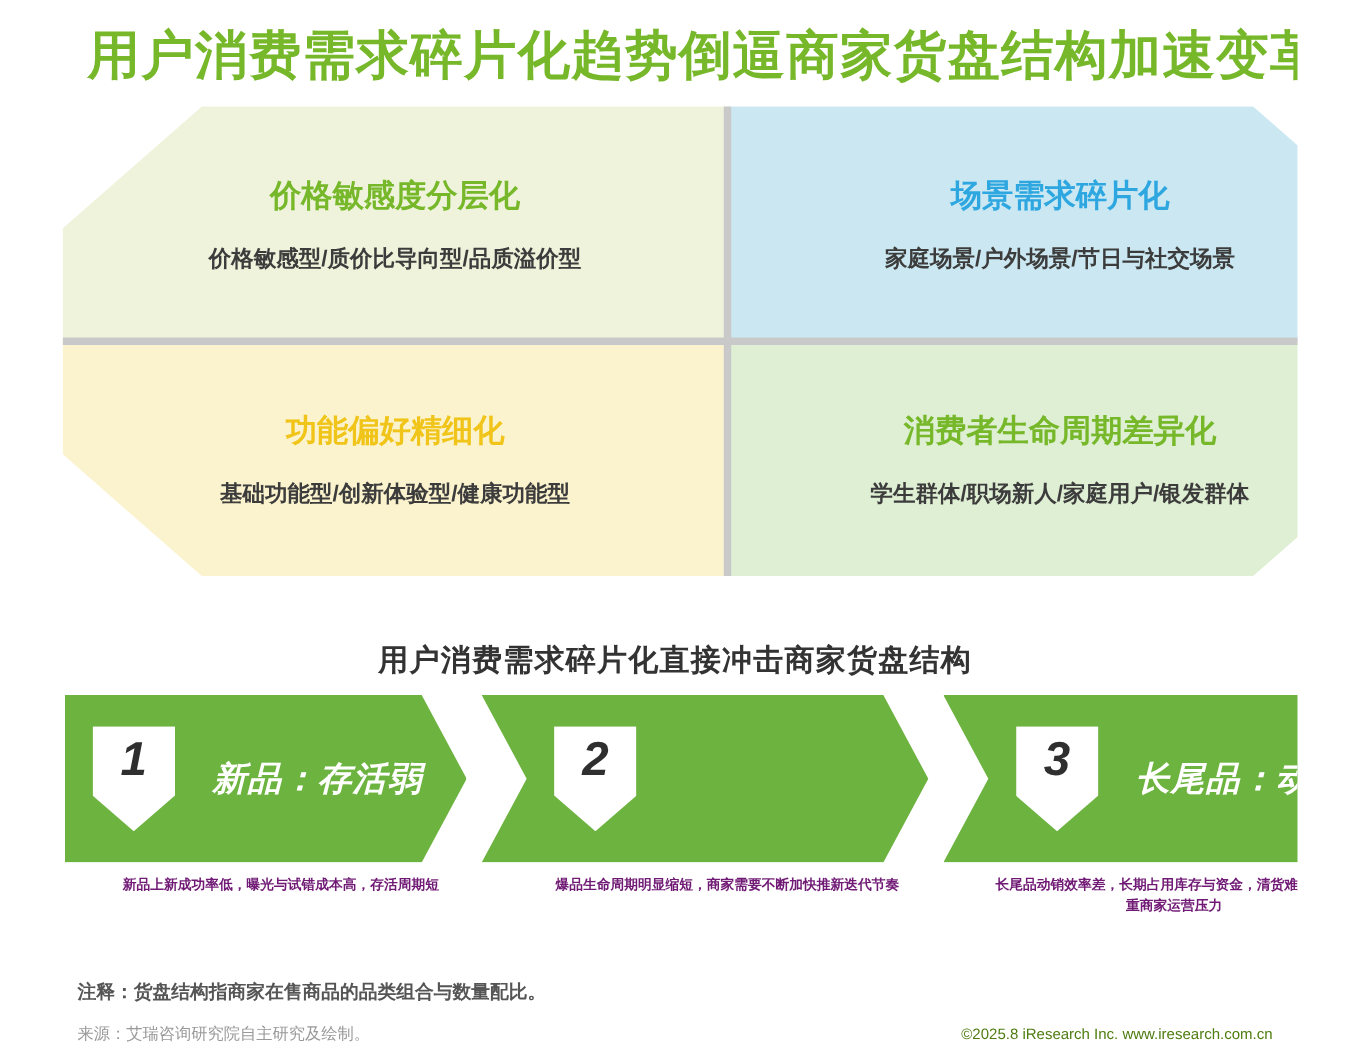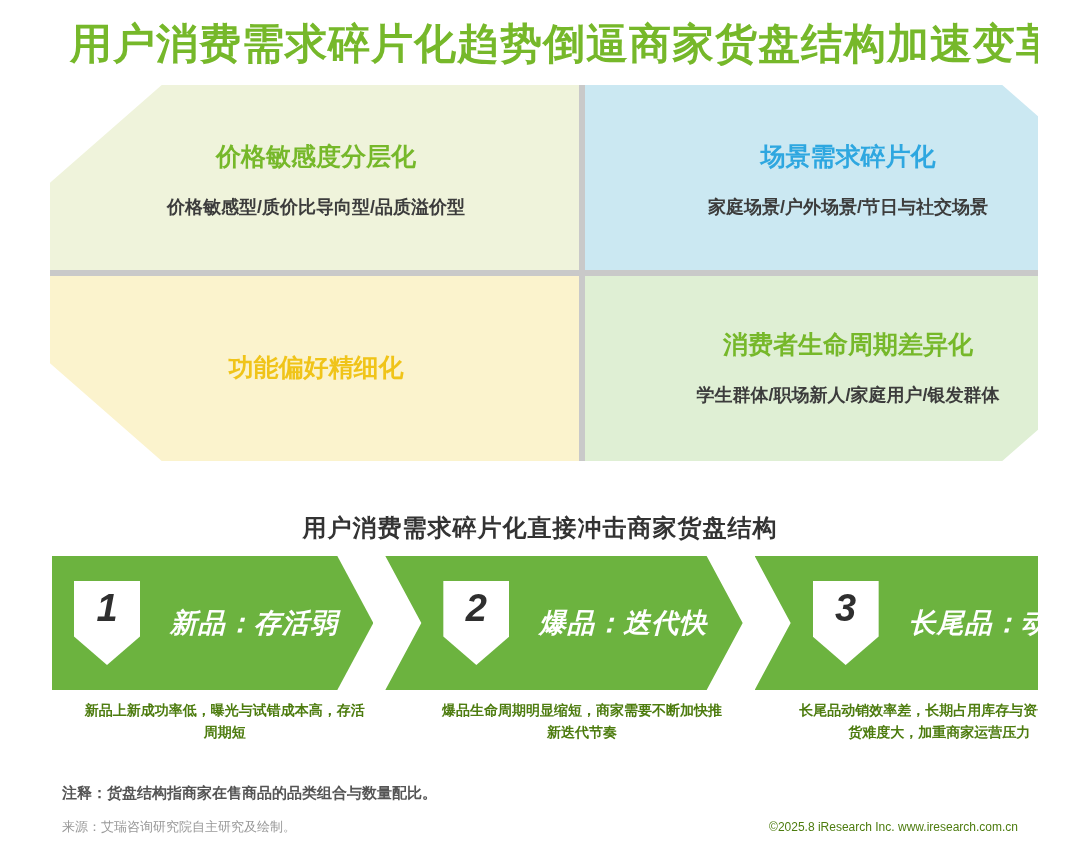--- a/index.html
+++ b/index.html
@@ -45,21 +45,21 @@
   .badge{
     width:66px;height:84px;background:#ffffff;flex:0 0 auto;
     clip-path:polygon(0 0,100% 0,100% 66%,50% 100%,0 66%);
     display:flex;justify-content:center;align-items:flex-start;
   }
   .badge-num{font-size:38px;font-weight:bold;font-style:italic;color:#2F2F2F;line-height:54px;}
   .seg-label{color:#ffffff;font-size:27px;font-weight:bold;font-style:italic;letter-spacing:1px;white-space:nowrap;}
 
   
   .desc-row{position:absolute;left:10px;top:700px;width:1060px;display:flex;gap:12px;}
-  .desc{flex:1;text-align:center;font-size:14px;font-weight:bold;color:#4d7c0f;line-height:1.55;padding:0 26px;box-sizing:border-box;}
+  .desc{flex:1;text-align:center;font-size:11px;font-weight:bold;color:#701a75;line-height:1.55;padding:0 26px;box-sizing:border-box;}
 
   
   .footer-note{position:absolute;left:20px;top:784px;font-size:15px;font-weight:bold;color:#555555;}
   .footer-source{position:absolute;left:20px;top:818px;font-size:13px;color:#999999;}
   .footer-right{position:absolute;right:20px;top:820px;font-size:12px;color:#4d7c0f;}
 </style>
 </head>
 <body>
 
 <div id="canvas">
@@ -70,20 +70,21 @@
     <div class="q q-tl">
       <div class="q-title green">价格敏感度分层化</div>
       <div class="q-sub">价格敏感型/质价比导向型/品质溢价型</div>
     </div>
     <div class="q q-tr">
       <div class="q-title blue">场景需求碎片化</div>
       <div class="q-sub">家庭场景/户外场景/节日与社交场景</div>
     </div>
     <div class="q q-bl">
       <div class="q-title yellow">功能偏好精细化</div>
+      <div class="q-sub">基础功能型/创新体验型/健康功能型</div>
     </div>
     <div class="q q-br">
       <div class="q-title green">消费者生命周期差异化</div>
       <div class="q-sub">学生群体/职场新人/家庭用户/银发群体</div>
     </div>
     <div class="divider-h"></div>
     <div class="divider-v"></div>
   </div>
 
   <div class="impact-heading">用户消费需求碎片化直接冲击商家货盘结构</div>
@@ -92,21 +93,20 @@
     <div class="seg seg-1">
       <div class="badge">
         <span class="badge-num">1</span>
       </div>
       <span class="seg-label">新品：存活弱</span>
     </div>
     <div class="seg seg-2">
       <div class="badge">
         <span class="badge-num">2</span>
       </div>
-      <span class="seg-label">爆品：迭代快</span>
     </div>
     <div class="seg seg-3">
       <div class="badge">
         <span class="badge-num">3</span>
       </div>
       <span class="seg-label">长尾品：动销差</span>
     </div>
   </div>
 
   <div class="desc-row">

